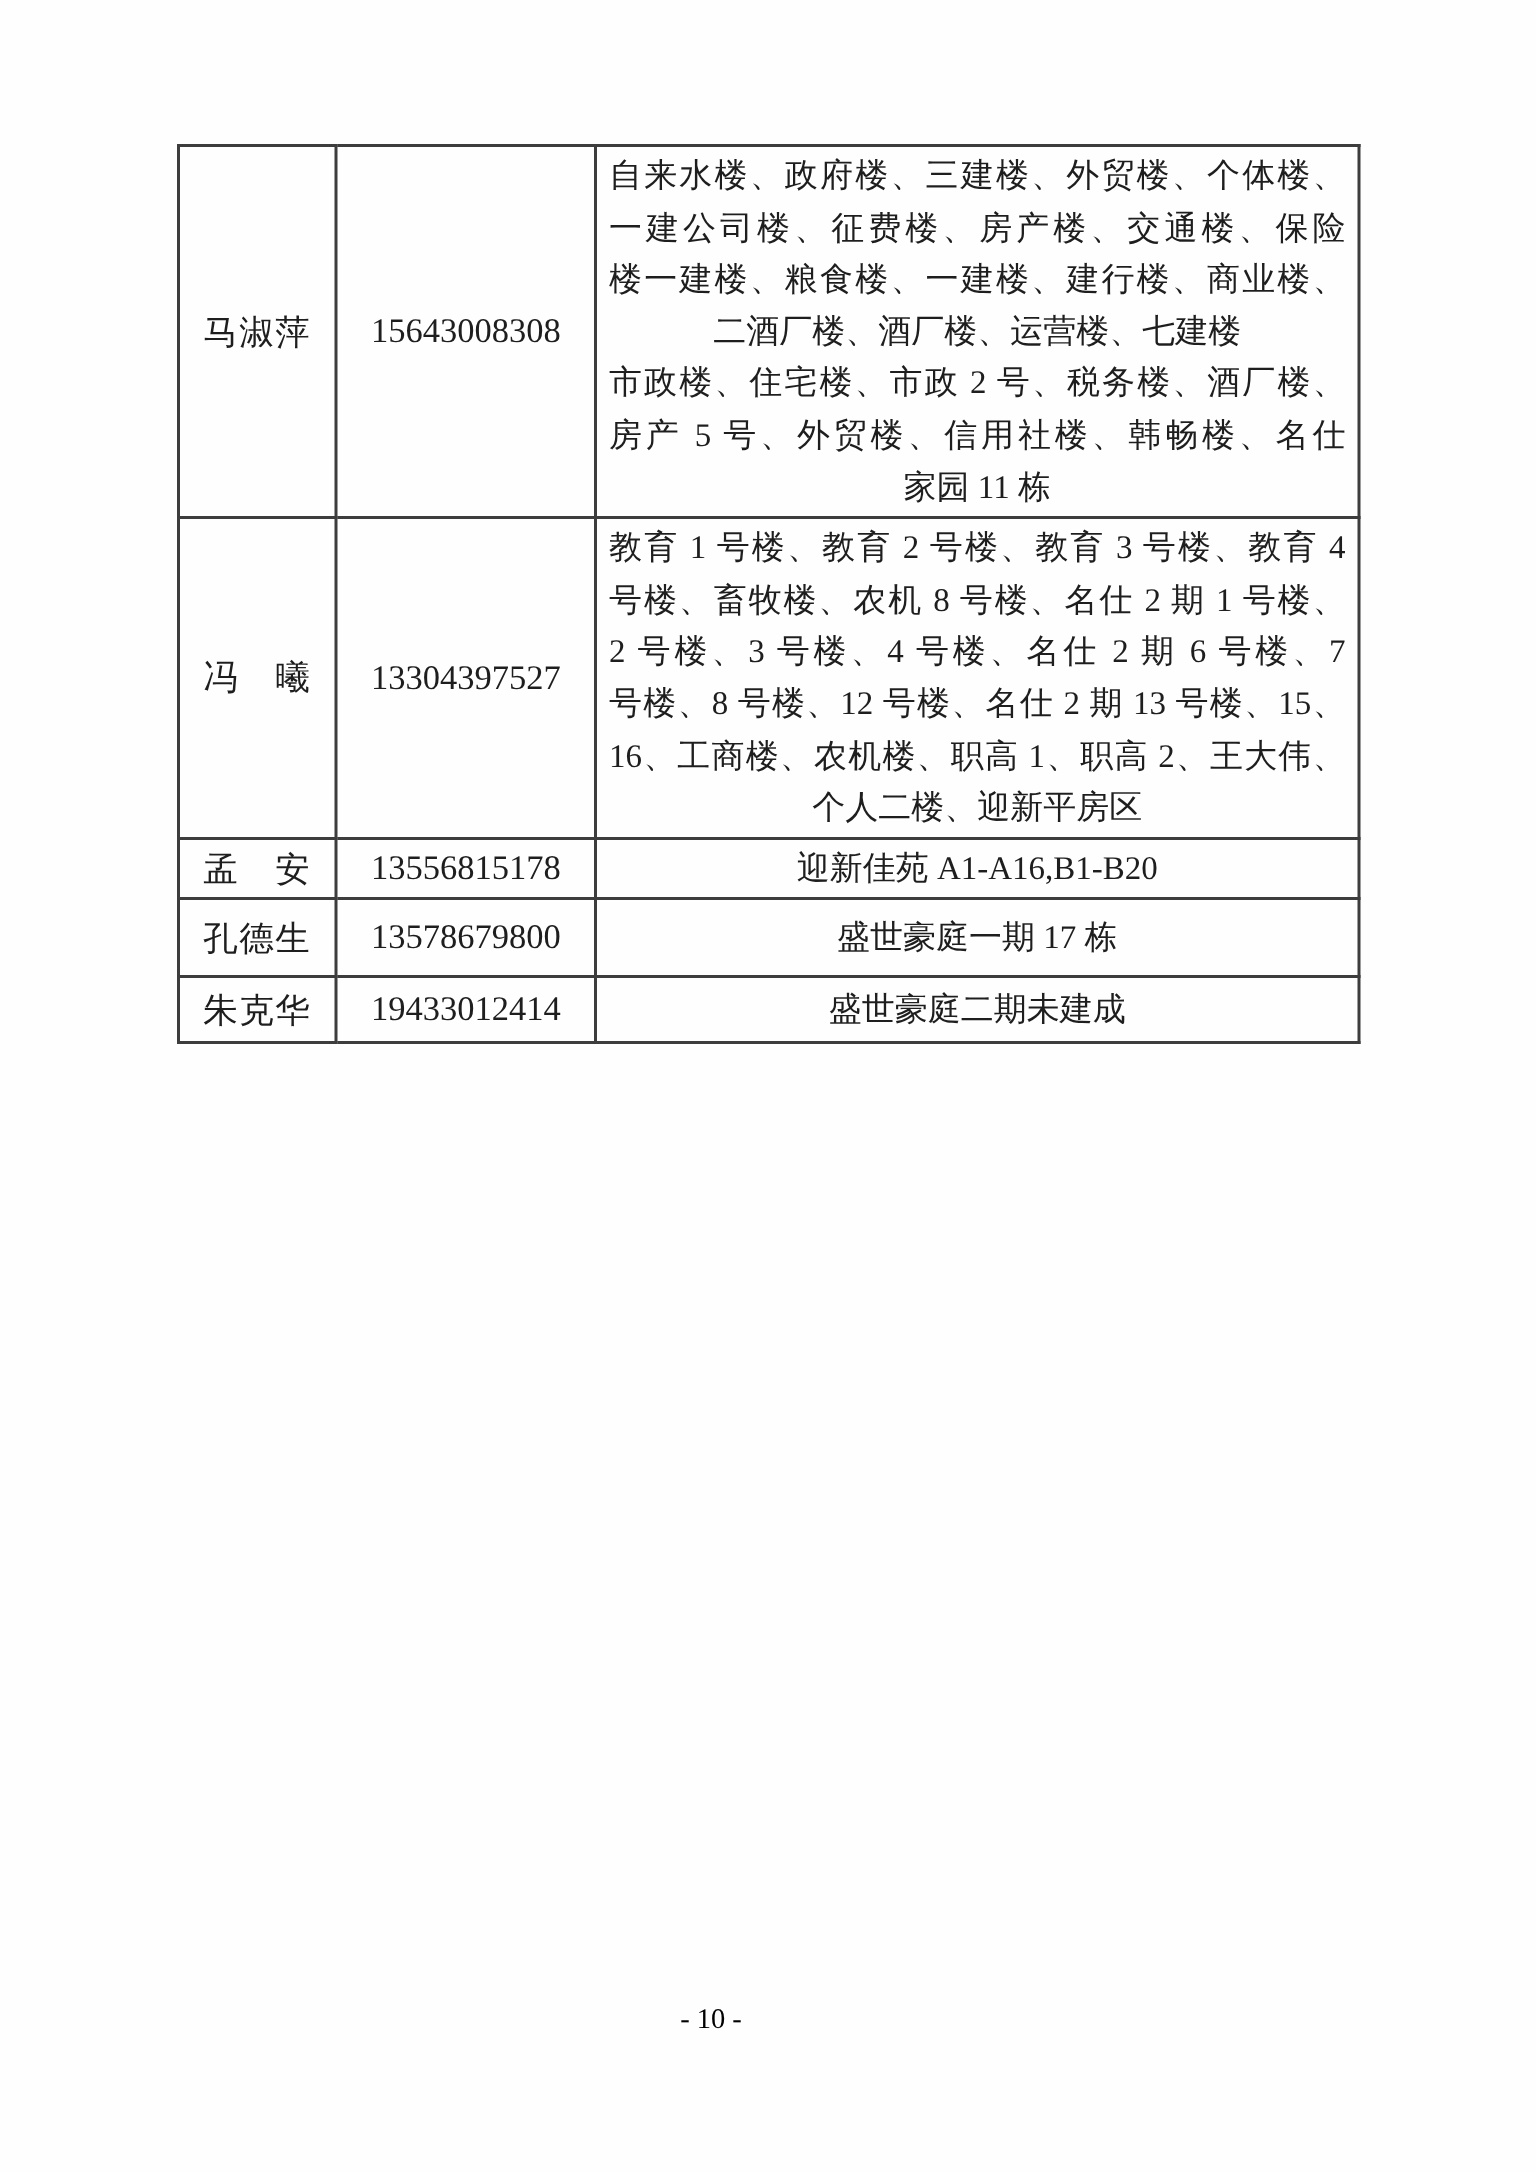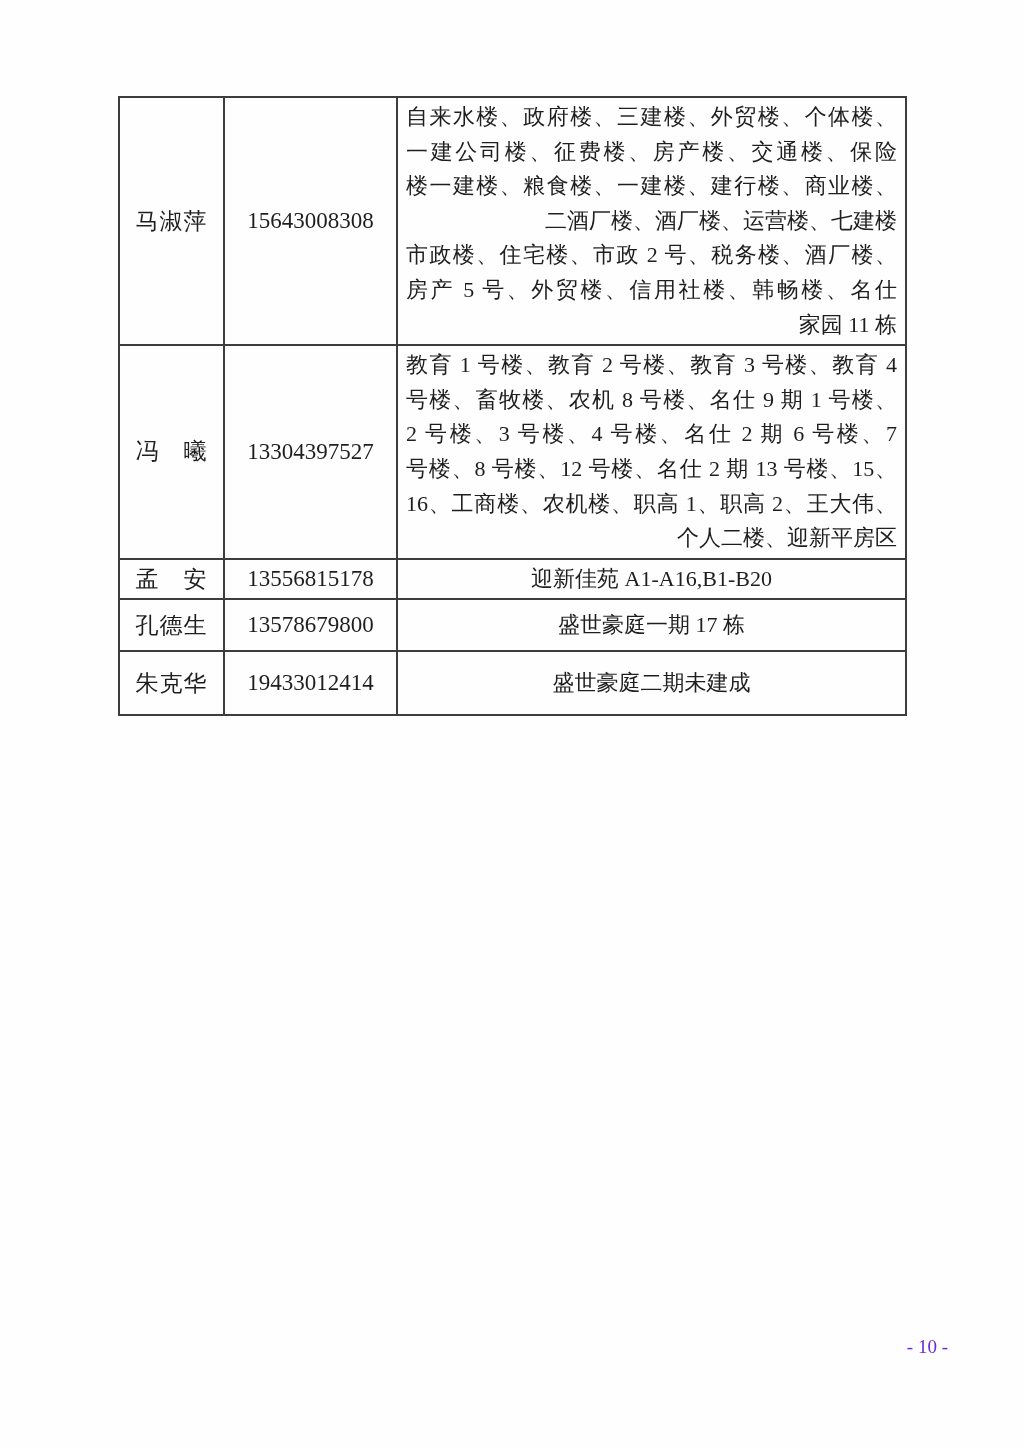--- a/index.html
+++ b/index.html
@@ -31,21 +31,21 @@
   col.c-area  { width: 509px; }
   td {
     border: 2px solid #3d3d3d;
     padding: 0;
     vertical-align: middle;
   }
   tr.r1 { height: 244px; }
   tr.r2 { height: 212px; }
   tr.r3 { height: 34px; padding-left: 41px; }
   tr.r4 { height: 52px; }
-  tr.r5 { height: 64px; }
+  tr.r5 { height: 44px; }
   td.name {
     text-align: center;
     font-size: 23px;
     letter-spacing: 1px;
     margin-top: 28px;
   }
   td.phone {
     text-align: center;
     font-size: 23px;
   }
@@ -55,36 +55,36 @@
     margin-left: 40px;
   }
   td.area .jl {
     line-height: 34.6px;
     text-align: justify;
     text-align-last: justify;
     white-space: nowrap;
   }
   td.area .ll {
     line-height: 34.6px;
-    text-align: right;
+    text-align: center;
     white-space: nowrap;
   }
   td.area .cl {
     line-height: 34.6px;
     text-align: center;
     white-space: nowrap;
   }
   .pageno {
     position: absolute;
     left: 0;
     top: 1336px;
     width: 948px;
-    text-align: right;
+    text-align: center;
     font-size: 19px;
-    color: #6d28d9;
+    color: #000000;
   }
 </style>
 </head>
 <body>
 
 <div class="page">
 
   <table class="contact-table">
     <colgroup>
       <col class="c-name">
@@ -105,21 +105,21 @@
           <div class="jl">房产 5 号、外贸楼、信用社楼、韩畅楼、名仕</div>
           <div class="ll">家园 11 栋</div>
         </td>
       </tr>
 
       <tr class="r2">
         <td class="name">冯　曦</td>
         <td class="phone">13304397527</td>
         <td class="area">
           <div class="jl">教育 1 号楼、教育 2 号楼、教育 3 号楼、教育 4</div>
-          <div class="jl">号楼、畜牧楼、农机 8 号楼、名仕 9 期 1 号楼、</div>
+          <div class="jl">号楼、畜牧楼、农机 8 号楼、名仕 2 期 1 号楼、</div>
           <div class="jl">2 号楼、3 号楼、4 号楼、名仕 2 期 6 号楼、7</div>
           <div class="jl">号楼、8 号楼、12 号楼、名仕 2 期 13 号楼、15、</div>
           <div class="jl">16、工商楼、农机楼、职高 1、职高 2、王大伟、</div>
           <div class="ll">个人二楼、迎新平房区</div>
         </td>
       </tr>
 
       <tr class="r3">
         <td class="name">孟　安</td>
         <td class="phone">13556815178</td>

